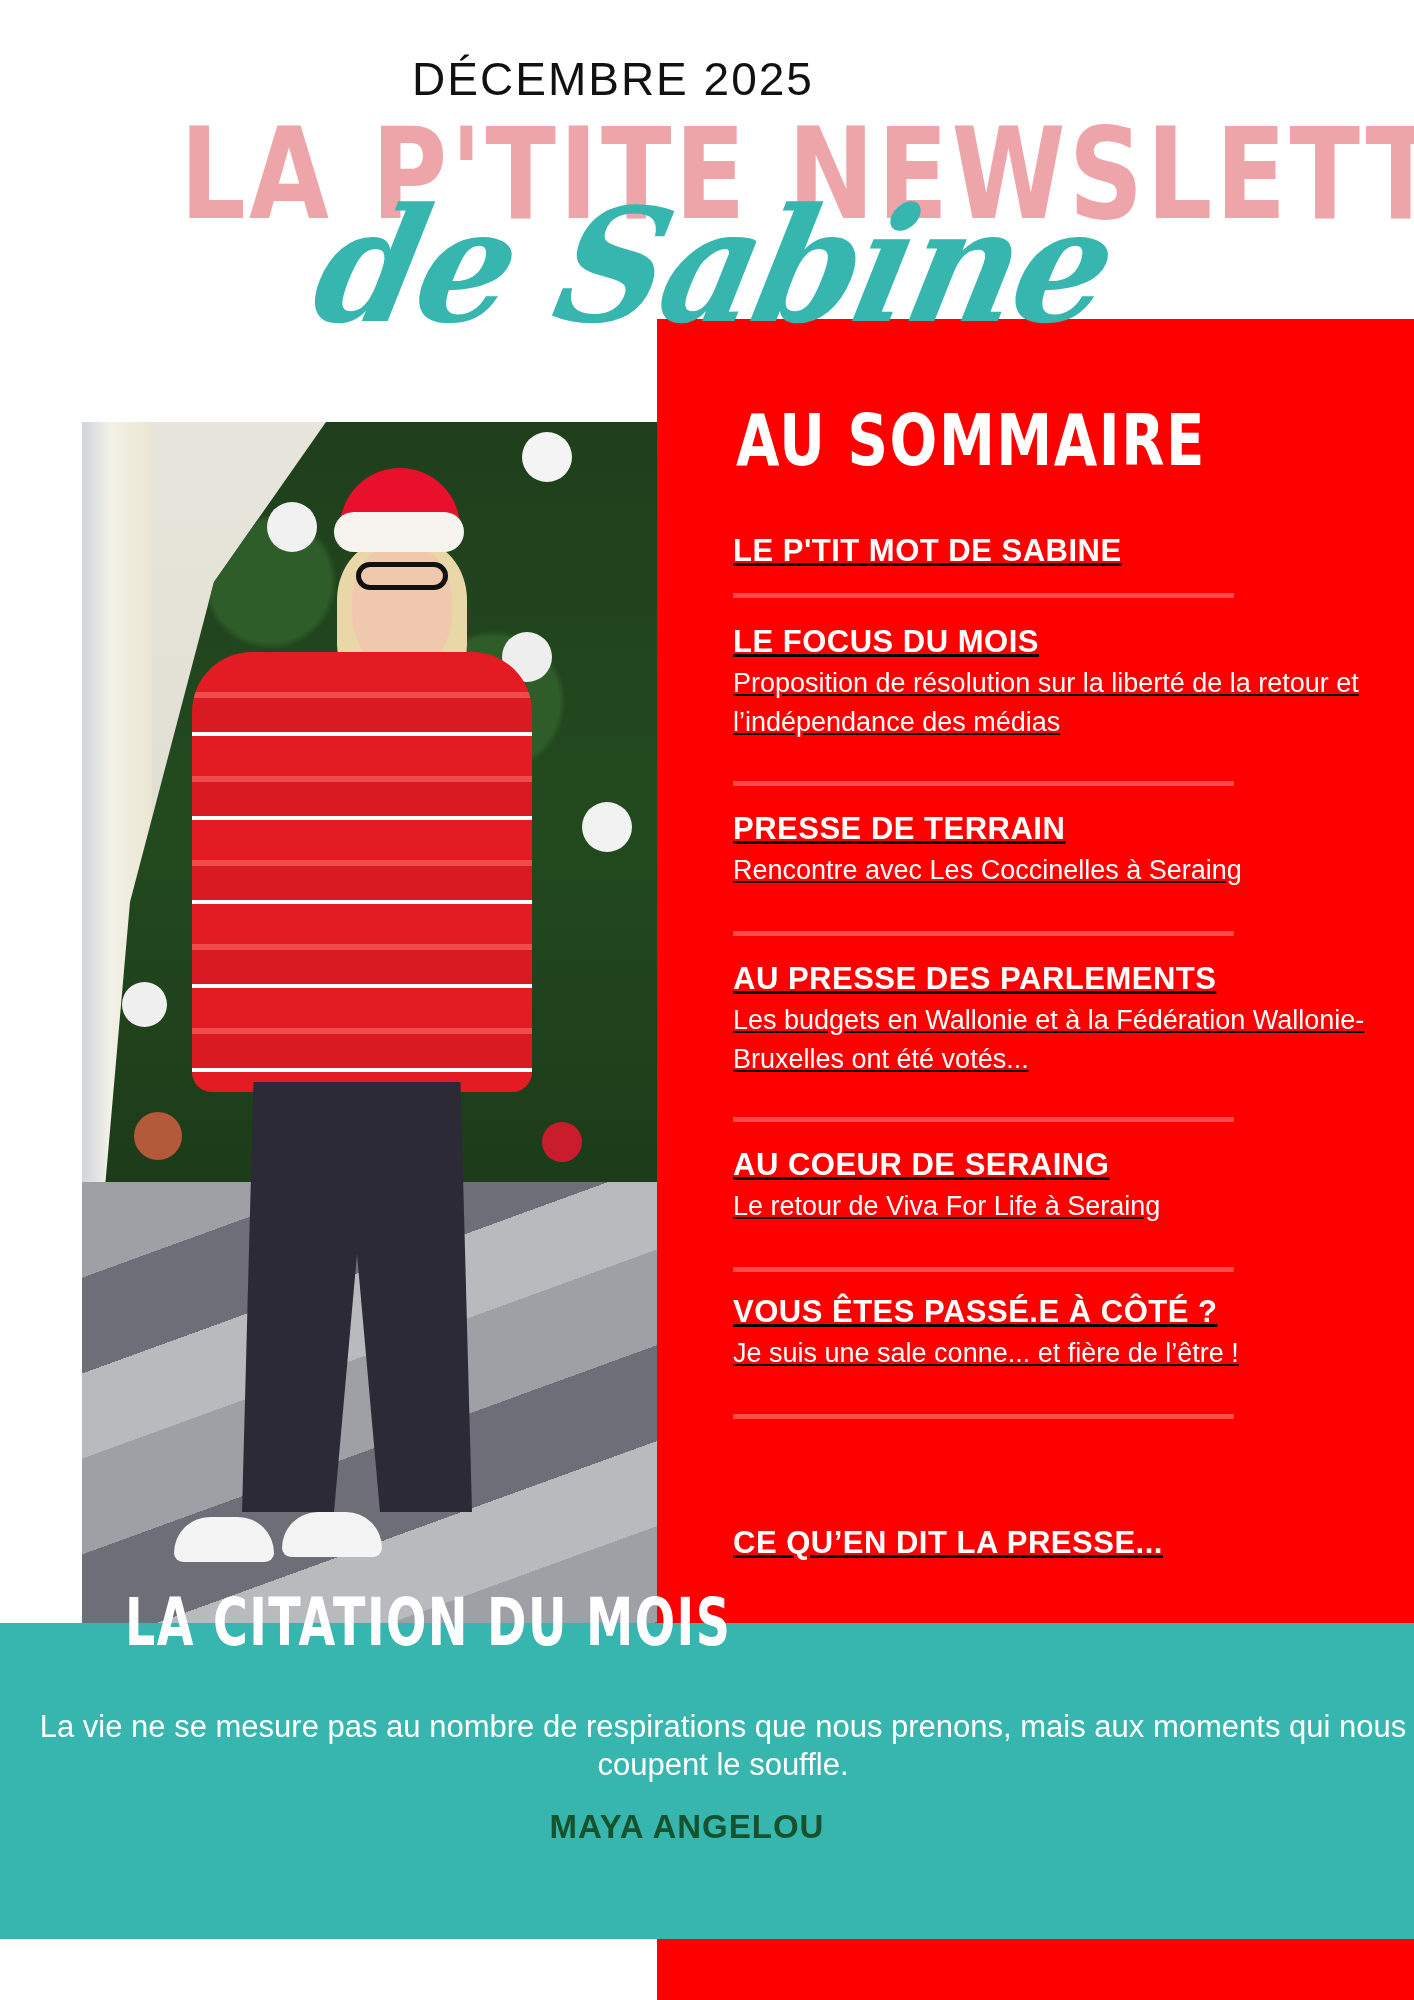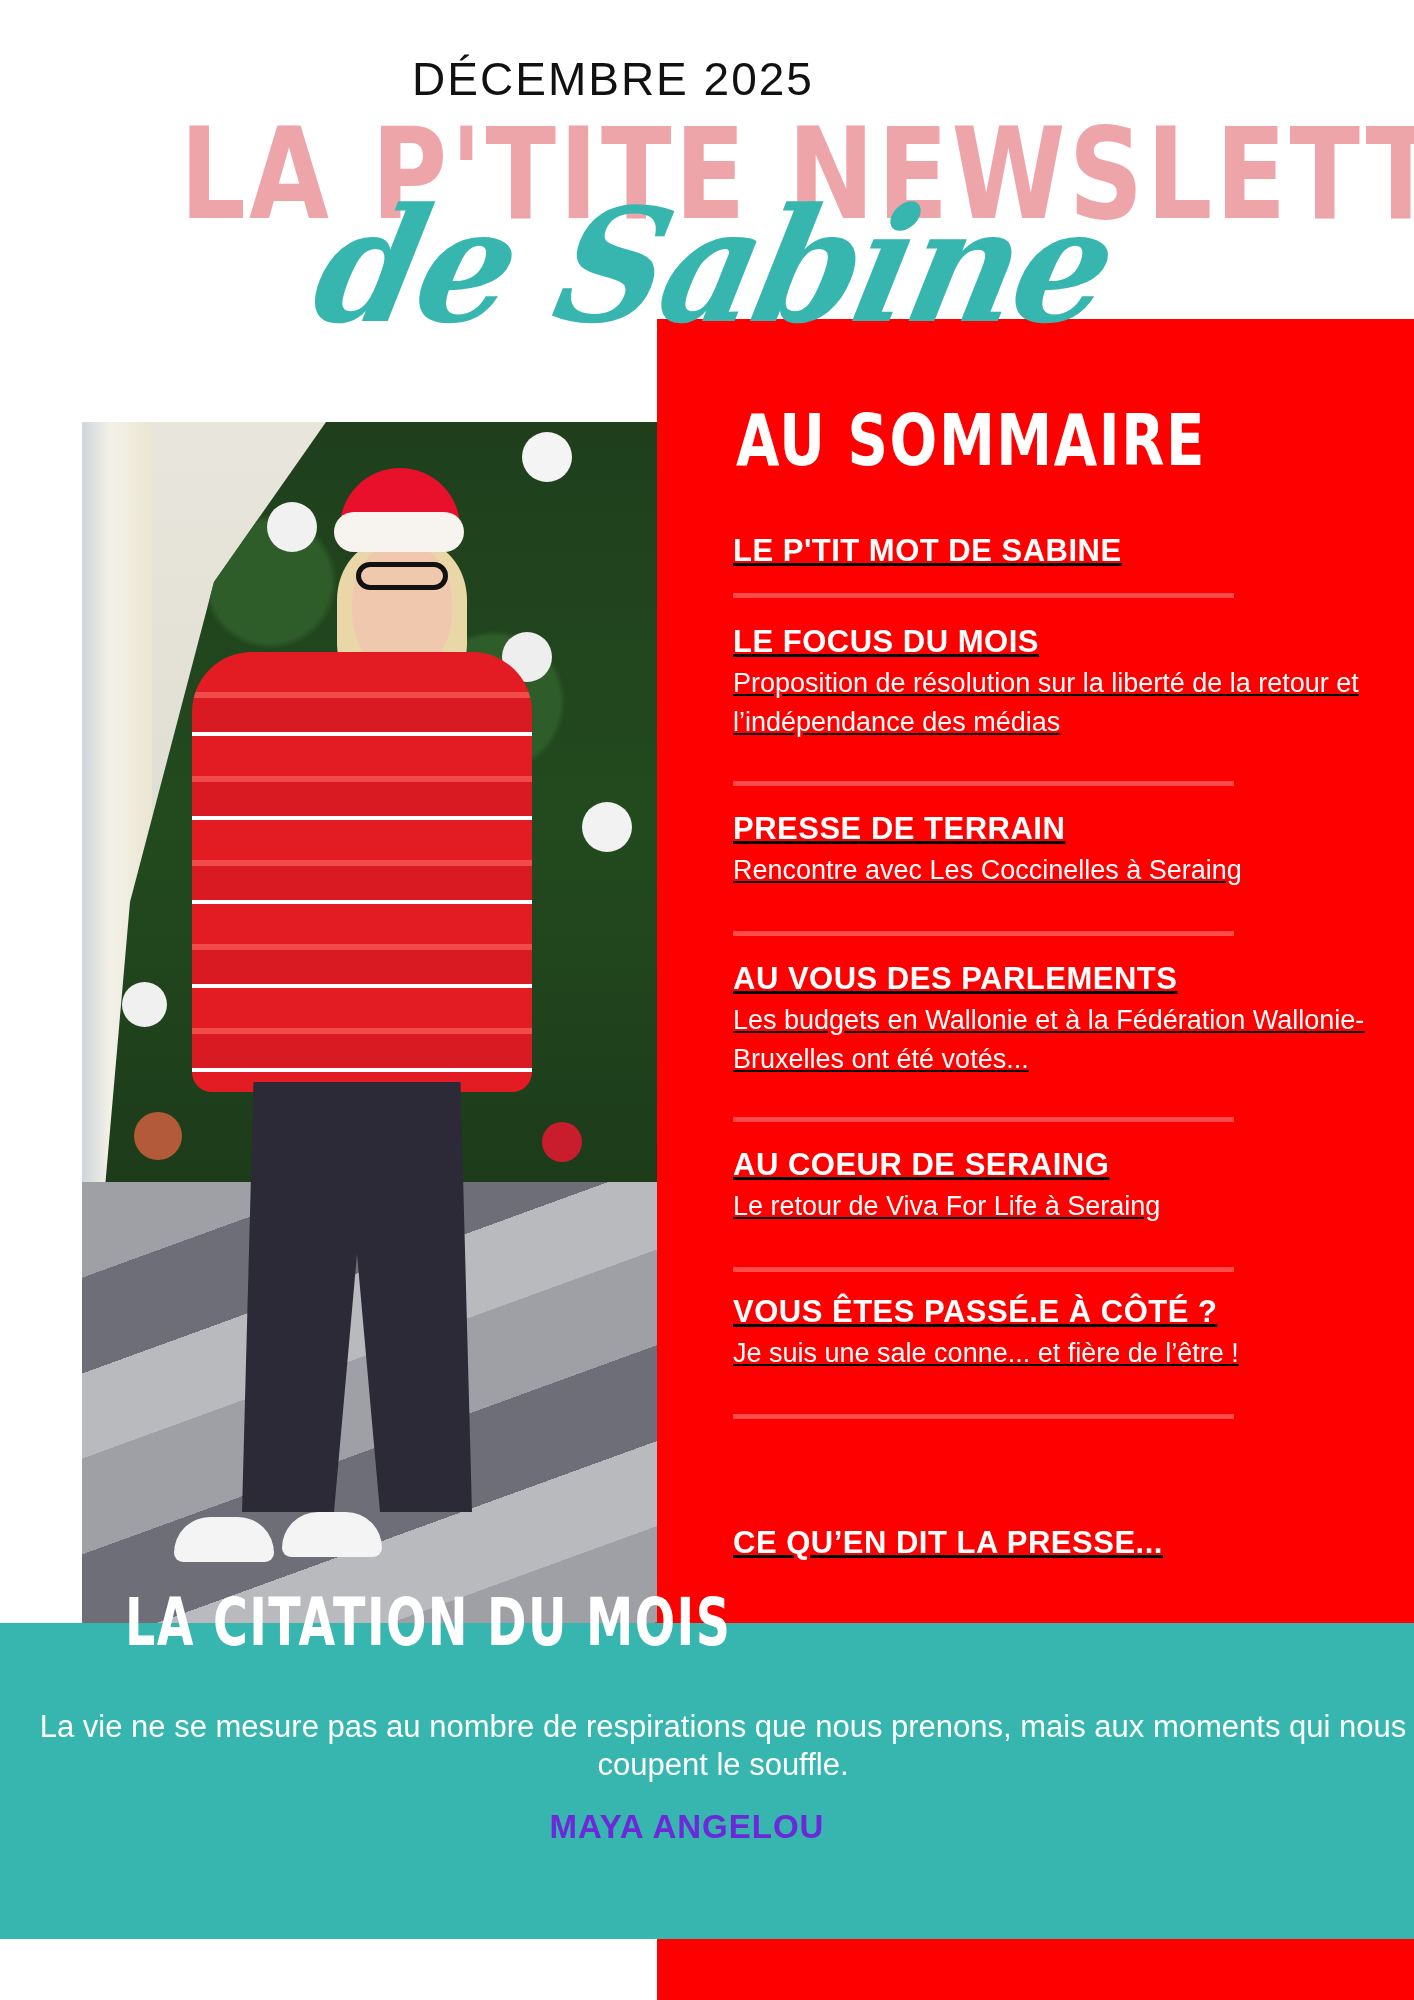--- a/index.html
+++ b/index.html
@@ -95,21 +95,21 @@
       text-transform: uppercase; transform: scaleX(0.72); transform-origin: left top;
       white-space: nowrap; line-height: 1;
     }
     .quote-text {
       position: absolute; left: 36px; top: 1708px; width: 1374px; z-index: 6;
       text-align: center; color: #ffffff; font-size: 31px; line-height: 38px;
       font-family: "Liberation Sans", sans-serif;
     }
     .quote-author {
       position: absolute; left: 0; top: 1808px; width: 1374px; z-index: 6;
-      text-align: center; color: #6d28d9; font-size: 33px; font-weight: 700;
+      text-align: center; color: #14532d; font-size: 33px; font-weight: 700;
       letter-spacing: 1px; font-family: "Liberation Sans", sans-serif;
     }
   </style>
 </head>
 <body>
 
 <div class="date">DÉCEMBRE 2025</div>
 <div class="title-pink">La p'tite newsletter</div>
 
 <div class="red-panel"></div>
@@ -146,21 +146,21 @@
   </div>
   <div class="toc-item" style="top:623px;">
     <div class="toc-title">LE FOCUS DU MOIS</div>
     <div class="toc-desc">Proposition de résolution sur la liberté de la retour et l’indépendance des médias</div>
   </div>
   <div class="toc-item" style="top:810px;">
     <div class="toc-title">PRESSE DE TERRAIN</div>
     <div class="toc-desc">Rencontre avec Les Coccinelles à Seraing</div>
   </div>
   <div class="toc-item" style="top:960px;">
-    <div class="toc-title">AU VOUS DES PARLEMENTS</div>
+    <div class="toc-title">AU PRESSE DES PARLEMENTS</div>
     <div class="toc-desc">Les budgets en Wallonie et à la Fédération Wallonie-Bruxelles ont été votés...</div>
   </div>
   <div class="toc-item" style="top:1146px;">
     <div class="toc-title">AU COEUR DE SERAING</div>
     <div class="toc-desc">Le retour de Viva For Life à Seraing</div>
   </div>
   <div class="toc-item" style="top:1293px;">
     <div class="toc-title">VOUS ÊTES PASSÉ.E À CÔTÉ ?</div>
     <div class="toc-desc">Je suis une sale conne... et fière de l’être !</div>
   </div>

